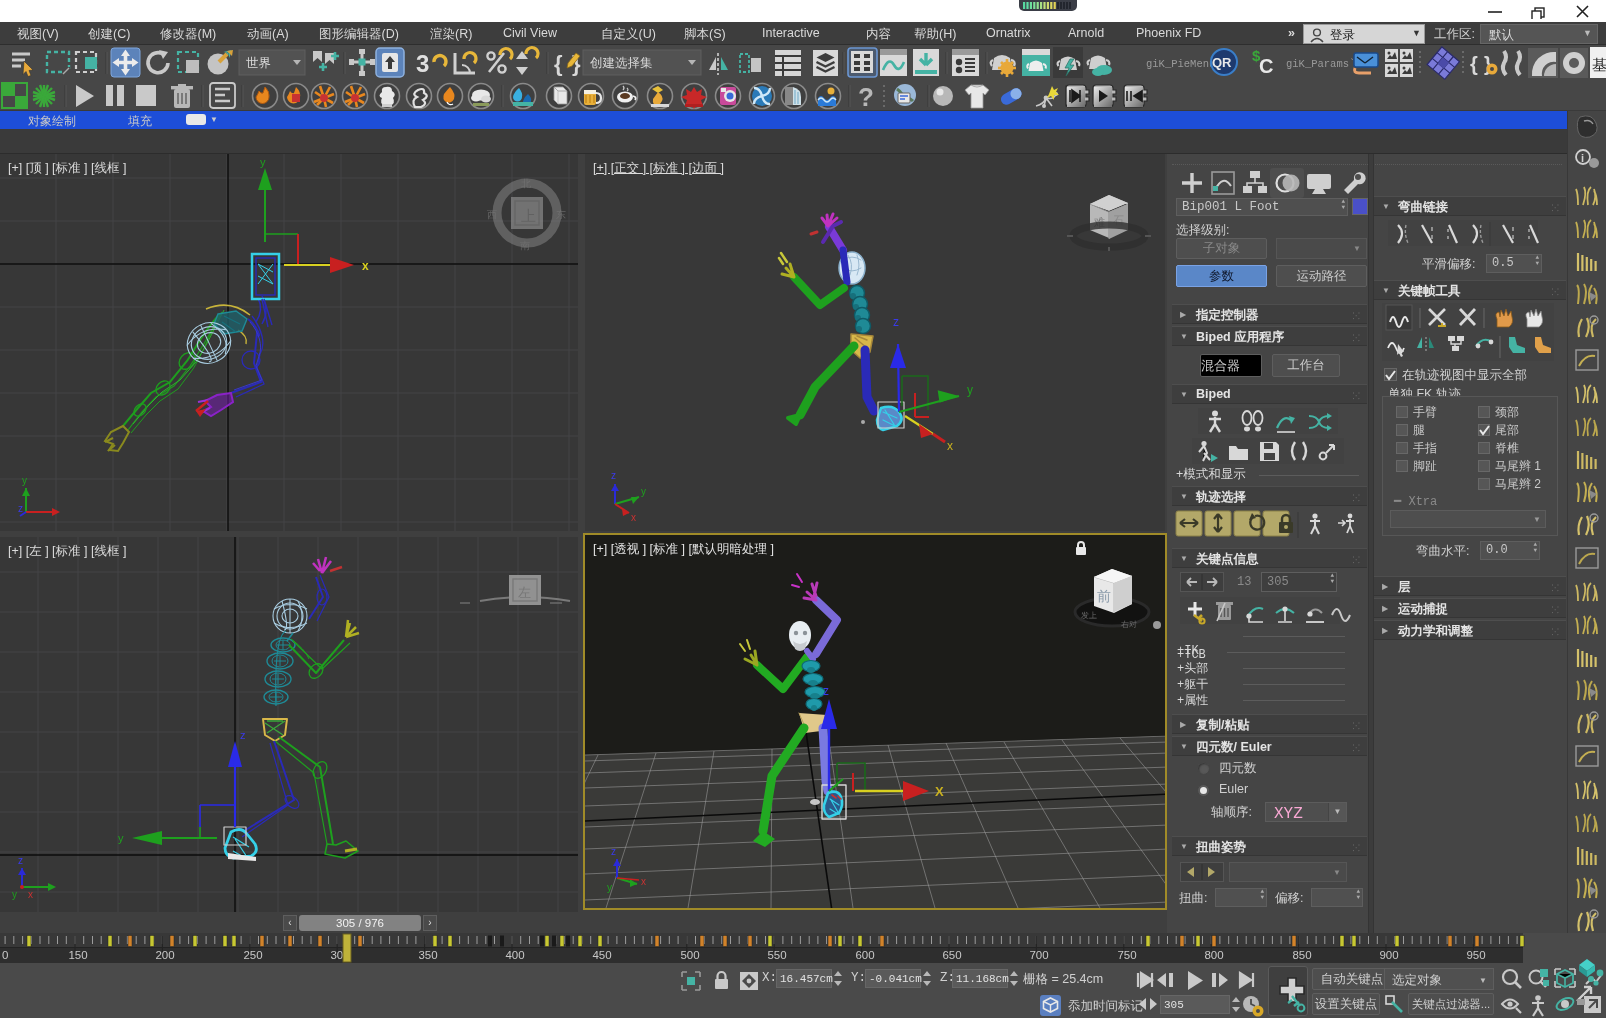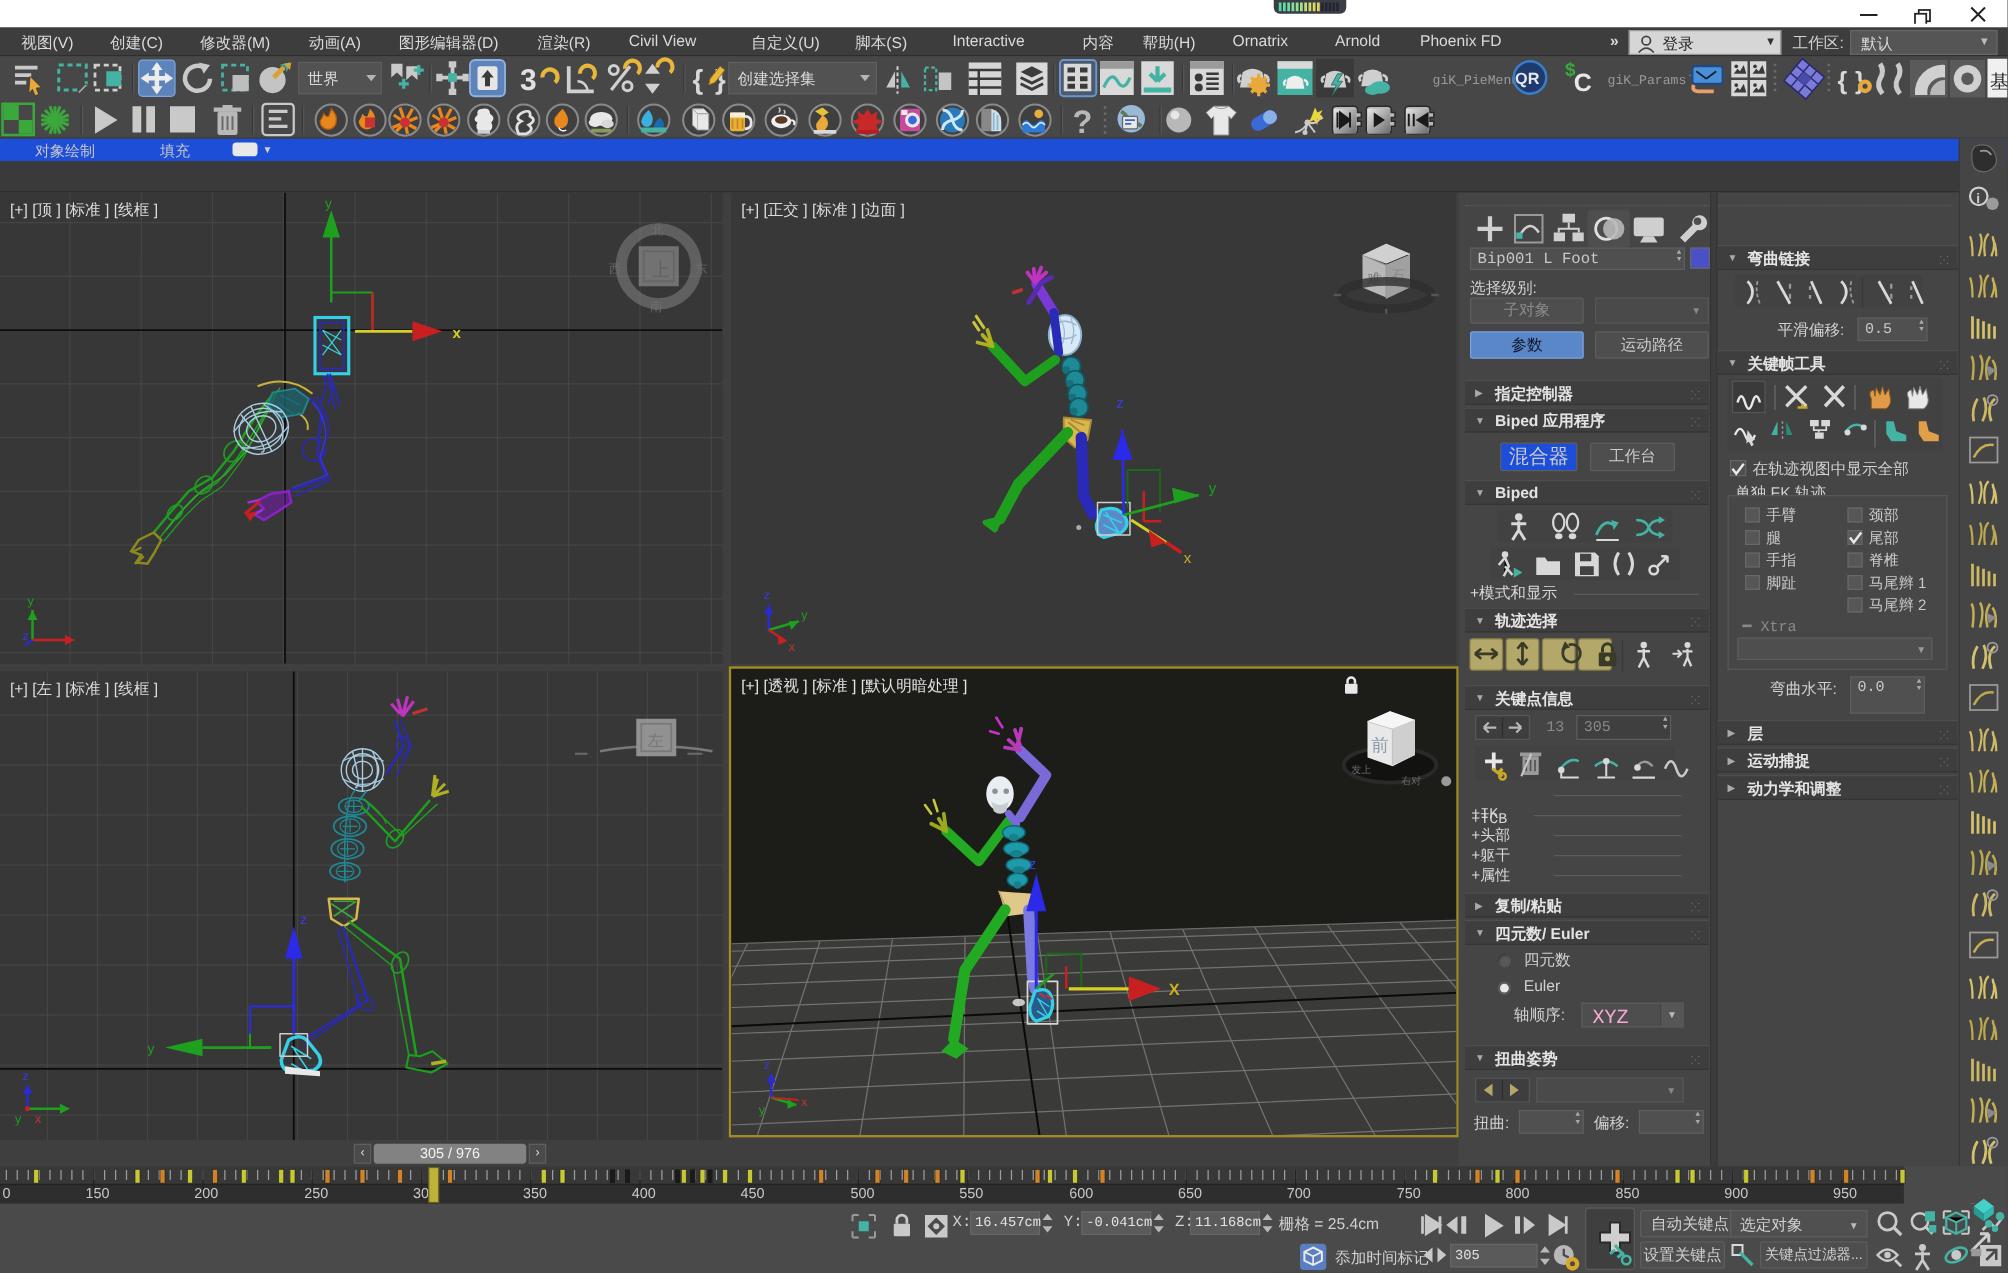--- a/index.html
+++ b/index.html
@@ -658,21 +658,21 @@
           <path d="M10 5 l-4 7 h8z" fill="#2a2ad8"></path>
           <text x="6" y="0" fill="#3a3ae8" font-size="10">z</text>
           <path d="M10 25 L34 18" stroke="#1ea01e" stroke-width="2"></path>
           <path d="M34 18 l-8 0 2 7z" fill="#1ea01e"></path>
           <text x="36" y="16" fill="#1ea01e" font-size="10">y</text>
           <path d="M10 25 l14 9" stroke="#c82020" stroke-width="2"></path>
           <path d="M24 34 l-7 -4 1 7z" fill="#c82020"></path>
           <text x="26" y="42" fill="#c83232" font-size="10">x</text>
         </g>
       </svg>
-      <div class="abs" style="left:8px;top:6px;color:#dcdcdc;font-size:12.5px;">[+] [正交 ] [标准 ] [边面 ]</div>
+      <div class="abs" style="left:8px;top:6px;color:#dcdcdc;font-size:12.5px;text-decoration:underline;">[+] [正交 ] [标准 ] [边面 ]</div>
     </div>
 <div id="vpBL" class="abs" style="left:0;top:537px;width:578px;height:375px;background:#373737;overflow:hidden;">
       <svg class="abs" style="left:0;top:0" width="578" height="375">
         <path d="M38 0 V375 M78 0 V375 M118 0 V375 M158 0 V375 M198 0 V375 M238 0 V375 M278 0 V375 M318 0 V375 M358 0 V375 M398 0 V375 M438 0 V375 M478 0 V375 M518 0 V375 M558 0 V375 M0 35 H578 M0 75 H578 M0 115 H578 M0 155 H578 M0 195 H578 M0 235 H578 M0 275 H578 M0 315 H578 M0 355 H578" stroke="#454546" stroke-width="1"></path>
         <path d="M235 0 V375 M0 318 H578" stroke="#0c0c0c" stroke-width="1.4"></path>
         <g opacity="0.8">
           <path d="M480 64 q44 -8 90 0" stroke="#8a8a8a" stroke-width="2" fill="none"></path>
           <rect x="509" y="38" width="32" height="30" fill="#a8a8a8"></rect>
           <rect x="513" y="42" width="24" height="22" fill="none" stroke="#8a8a8a" stroke-width="1.4"></rect>
           <text x="518" y="60" font-size="13" fill="#888">左</text>
@@ -868,21 +868,21 @@
       <div class="abs" style="left:5px;top:150px;width:195px;height:20px;background:#3e3e3e;border-top:1px solid #4e4e4e;border-bottom:1px solid #353535;">
         <span class="abs" style="left:8px;top:5px;font-size:8px;color:#aaa;">▶</span>
         <span class="abs" style="left:24px;top:2px;font-size:12.5px;font-weight:bold;color:#e4e4e4;white-space:nowrap;">指定控制器</span>
         <span class="abs" style="right:6px;top:4px;color:#6e6e6e;font-size:9px;letter-spacing:1px;">⁙</span>
       </div>
       <div class="abs" style="left:5px;top:172px;width:195px;height:20px;background:#3e3e3e;border-top:1px solid #4e4e4e;border-bottom:1px solid #353535;">
         <span class="abs" style="left:8px;top:5px;font-size:8px;color:#aaa;">▼</span>
         <span class="abs" style="left:24px;top:2px;font-size:12.5px;font-weight:bold;color:#e4e4e4;white-space:nowrap;">Biped 应用程序</span>
         <span class="abs" style="right:6px;top:4px;color:#6e6e6e;font-size:9px;letter-spacing:1px;">⁙</span>
       </div>
-      <div class="abs" style="left:33px;top:200px;width:62px;height:23px;background:#1d4ed8;border:1px solid #5e5e5e;border-radius:2px;color:#cccccc;font-size:16px;text-align:center;line-height:21px;white-space:nowrap;">混合器</div>
+      <div class="abs" style="left:33px;top:200px;width:62px;height:23px;background:#000000;border:1px solid #5e5e5e;border-radius:2px;color:#cccccc;font-size:13px;line-height:21px;white-space:nowrap;">混合器</div>
       <div class="abs" style="left:105px;top:200px;width:68px;height:23px;background:#4e4e4e;border:1px solid #5e5e5e;border-radius:2px;color:#cccccc;font-size:12.5px;text-align:center;line-height:21px;white-space:nowrap;">工作台</div>
       <div class="abs" style="left:5px;top:230px;width:195px;height:20px;background:#3e3e3e;border-top:1px solid #4e4e4e;border-bottom:1px solid #353535;">
         <span class="abs" style="left:8px;top:5px;font-size:8px;color:#aaa;">▼</span>
         <span class="abs" style="left:24px;top:2px;font-size:12.5px;font-weight:bold;color:#e4e4e4;white-space:nowrap;">Biped</span>
         <span class="abs" style="right:6px;top:4px;color:#6e6e6e;font-size:9px;letter-spacing:1px;">⁙</span>
       </div>
       <svg class="abs" style="left:5px;top:252px" width="195" height="84">
         <rect x="26" y="2" width="140" height="26" fill="#424242"></rect>
         <g transform="translate(36,4)">
           <circle cx="7" cy="3.5" r="3" fill="#d8d8d8"></circle>
@@ -1168,21 +1168,21 @@
       <span class="abs" style="left:246px;top:304px;color:#cacaca;font-size:12px;">脚趾</span>
       <div class="abs" style="left:311px;top:306px;width:12px;height:12px;background:#565656;border:1px solid #686868;"></div>
       <span class="abs" style="left:328px;top:304px;color:#cacaca;font-size:12px;">马尾辫 1</span>
       <div class="abs" style="left:311px;top:324px;width:12px;height:12px;background:#565656;border:1px solid #686868;"></div>
       <span class="abs" style="left:328px;top:322px;color:#cacaca;font-size:12px;">马尾辫 2</span>
       <span class="abs" style="left:227px;top:340px;color:#8a8a8a;font-size:12px;font-family:'Liberation Mono';">━ Xtra</span>
       <div class="abs" style="left:223px;top:356px;width:156px;height:18px;background:#4e4e4e;border:1px solid #5c5c5c;">
         <span class="abs" style="right:4px;top:4px;color:#999;font-size:8px;">▼</span>
       </div>
       <span class="abs" style="left:249px;top:389px;color:#d0d0d0;font-size:12.5px;">弯曲水平:</span>
-      <div class="abs" style="left:313px;top:387px;width:60px;height:30px;background:#505050;border:1px solid #5e5e5e;color:#c8c8c8;font-size:12px;font-family:'Liberation Mono';line-height:17px;padding-left:5px;">0.0<span class="abs" style="right:2px;top:0;color:#aaa;font-size:6px;line-height:1;">▲<br>▼</span></div>
+      <div class="abs" style="left:313px;top:387px;width:60px;height:19px;background:#505050;border:1px solid #5e5e5e;color:#c8c8c8;font-size:12px;font-family:'Liberation Mono';line-height:17px;padding-left:5px;">0.0<span class="abs" style="right:2px;top:0;color:#aaa;font-size:6px;line-height:1;">▲<br>▼</span></div>
       <div class="abs" style="left:207px;top:422px;width:192px;height:20px;background:#3e3e3e;border-top:1px solid #4e4e4e;border-bottom:1px solid #353535;">
         <span class="abs" style="left:8px;top:5px;font-size:8px;color:#aaa;">▶</span>
         <span class="abs" style="left:24px;top:2px;font-size:12.5px;font-weight:bold;color:#e4e4e4;white-space:nowrap;">层</span>
         <span class="abs" style="right:6px;top:4px;color:#6e6e6e;font-size:9px;letter-spacing:1px;">⁙</span>
       </div>
       <div class="abs" style="left:207px;top:444px;width:192px;height:20px;background:#3e3e3e;border-top:1px solid #4e4e4e;border-bottom:1px solid #353535;">
         <span class="abs" style="left:8px;top:5px;font-size:8px;color:#aaa;">▶</span>
         <span class="abs" style="left:24px;top:2px;font-size:12.5px;font-weight:bold;color:#e4e4e4;white-space:nowrap;">运动捕捉</span>
         <span class="abs" style="right:6px;top:4px;color:#6e6e6e;font-size:9px;letter-spacing:1px;">⁙</span>
       </div>

